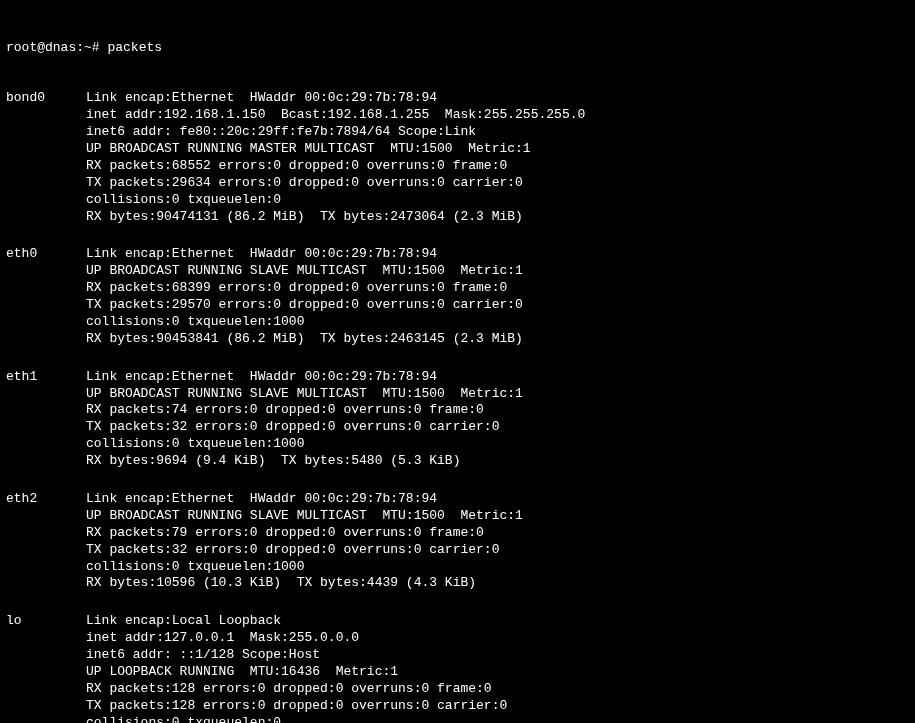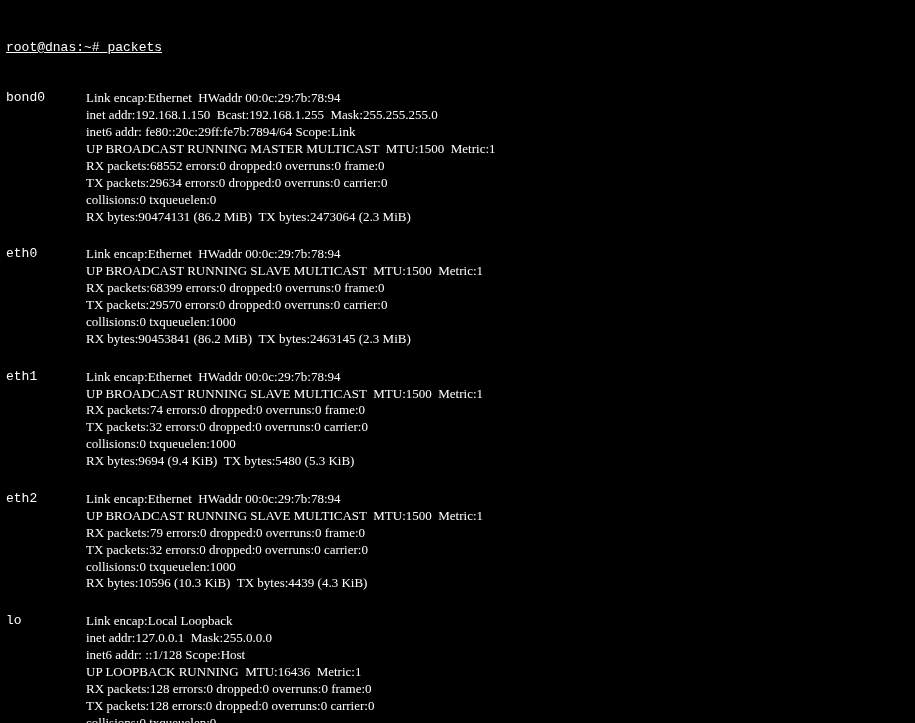--- a/index.html
+++ b/index.html
@@ -17,35 +17,33 @@
       width: 915px;
       height: 723px;
       overflow: hidden;
     }
     .terminal {
       white-space: pre;
     }
     .prompt-line {
       display: flex;
       align-items: flex-start;
-      text-decoration: underline;
     }
     .iface-block {
       margin-bottom: 4px;
     }
     .iface-row {
       display: flex;
     }
     .iface-name {
       width: 80px;
       flex-shrink: 0;
     }
     .iface-details {
       flex: 1;
-      font-family: Liberation Serif, serif;
     }
     .iface-line {
       white-space: pre;
     }
   </style>
 </head>
 <body>
 
 <div class="terminal">
   <div class="prompt-line">

